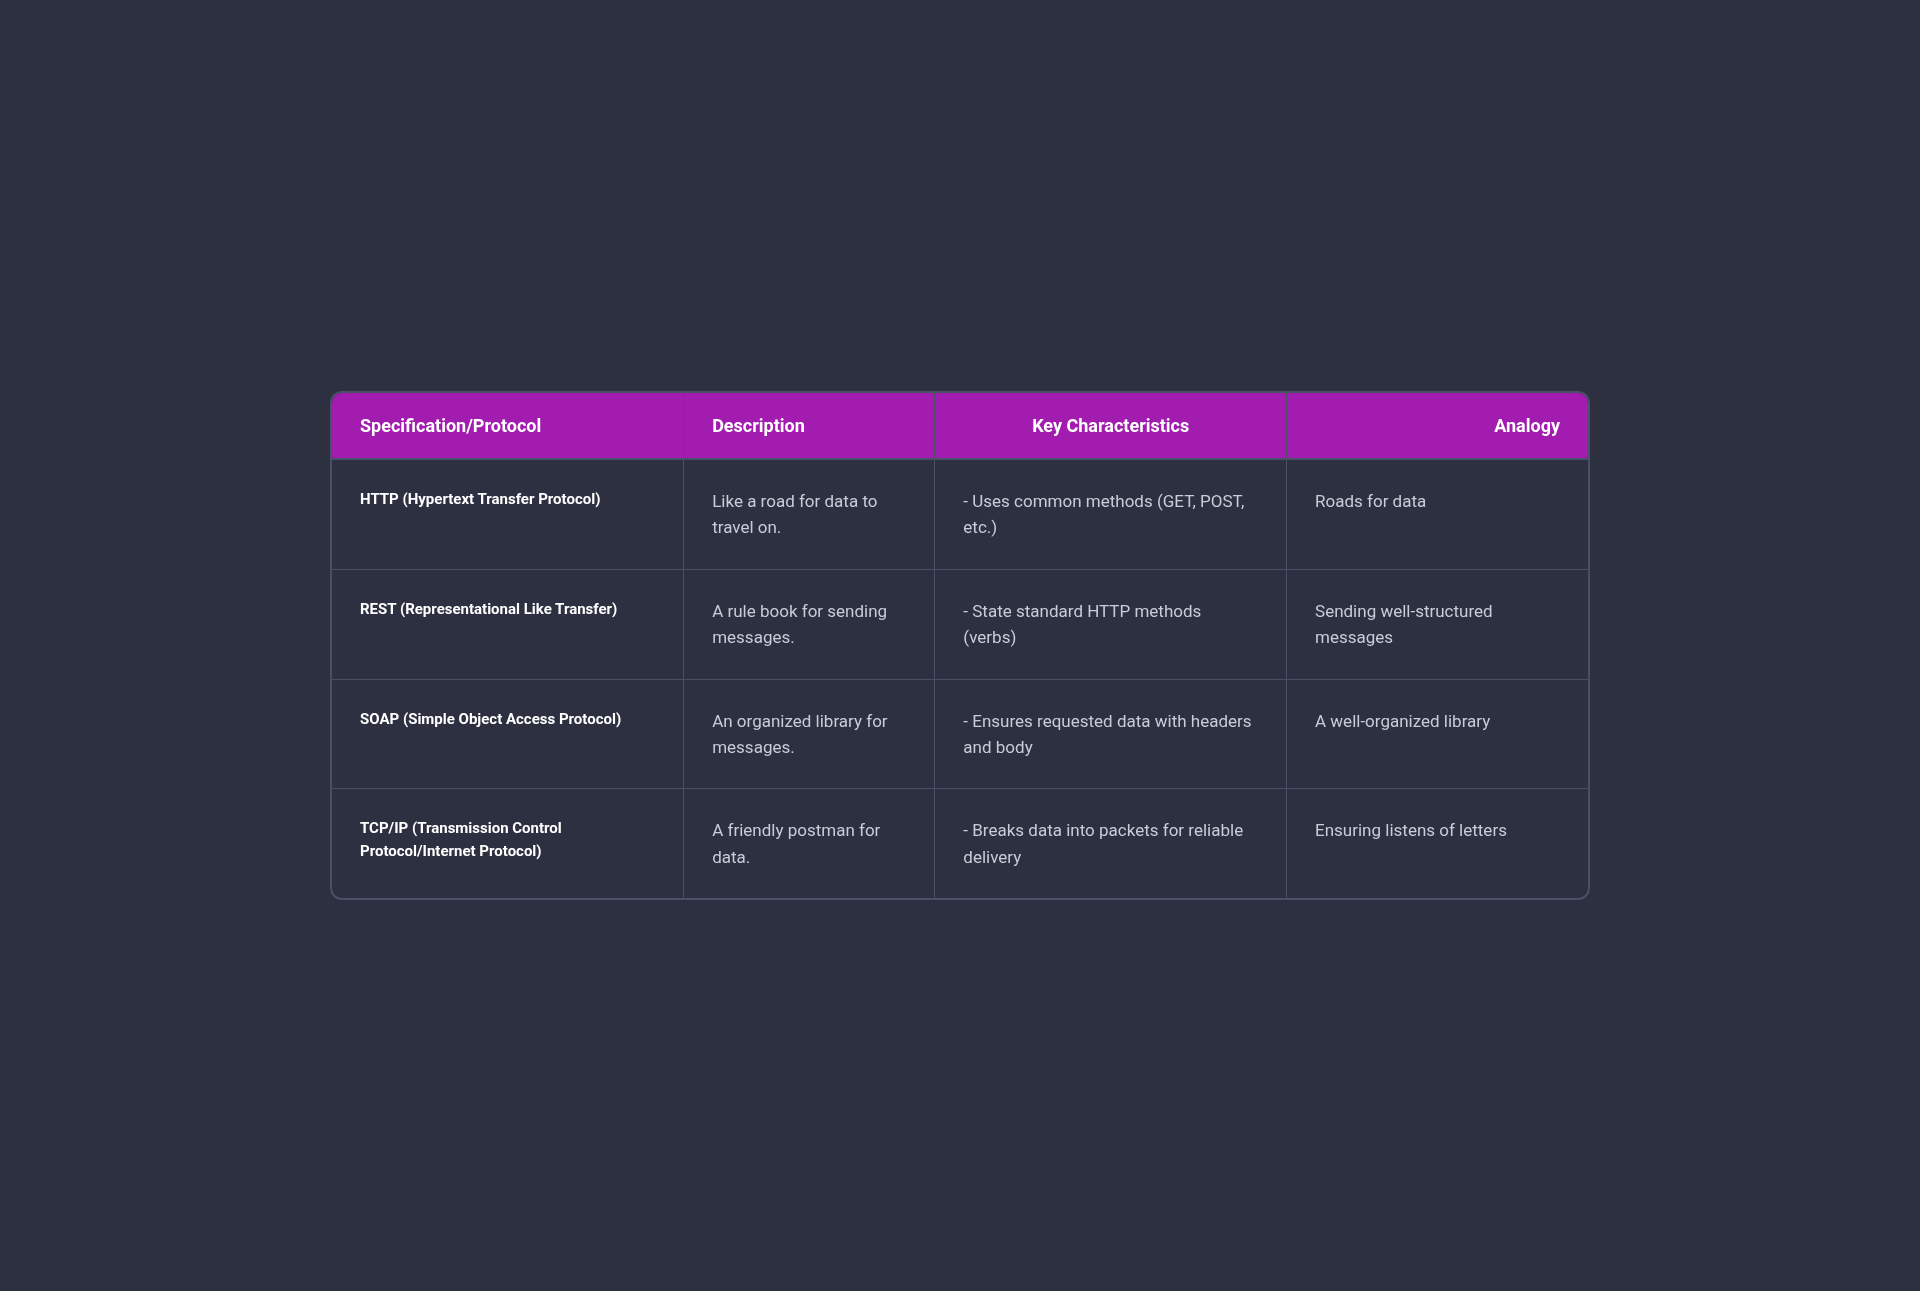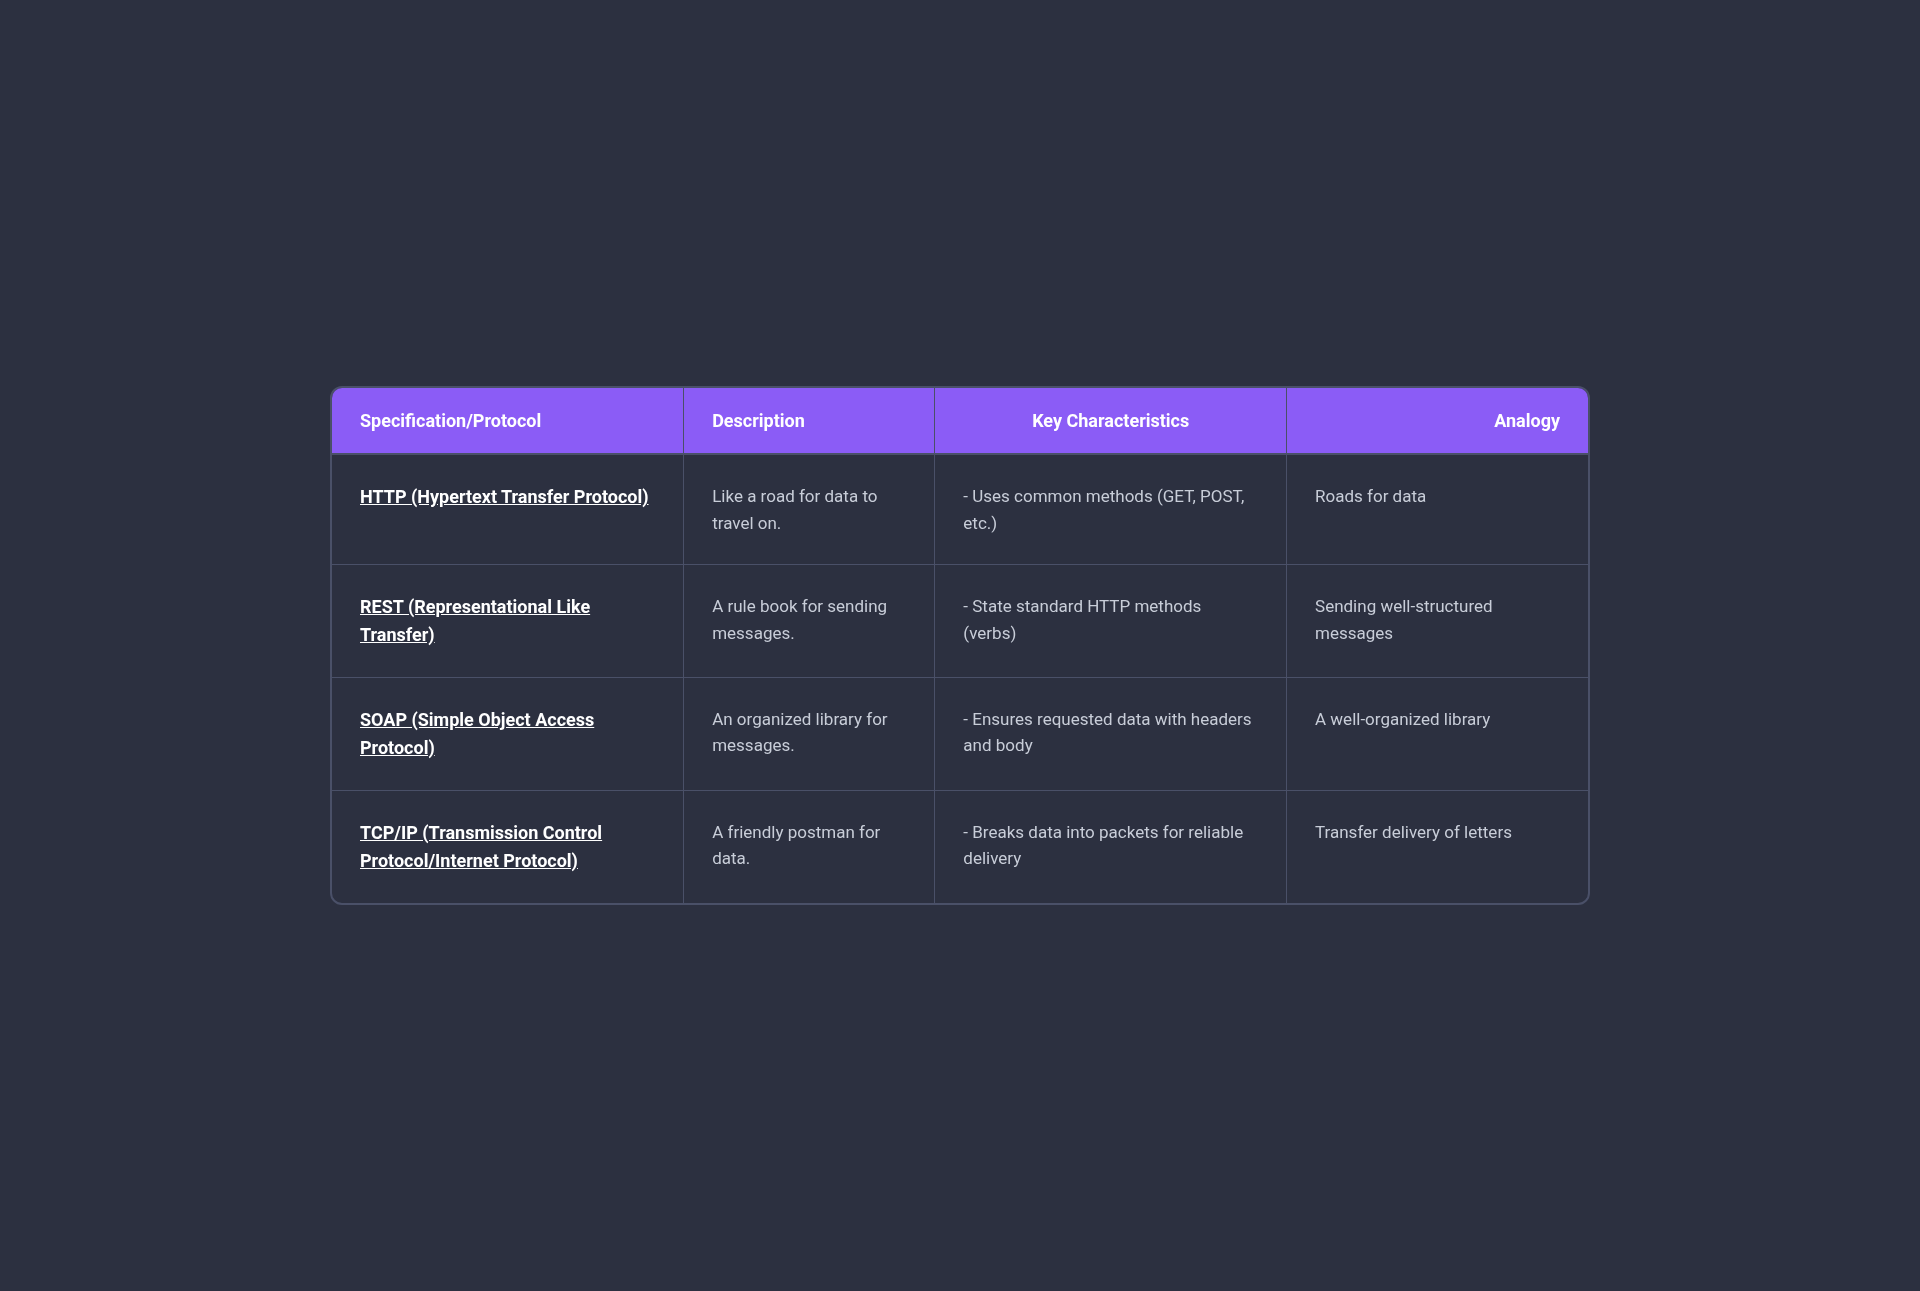--- a/index.html
+++ b/index.html
@@ -27,21 +27,21 @@
       max-width: 100%;
     }
 
     table {
       width: 100%;
       border-collapse: collapse;
       color: #d0d4e0;
     }
 
     thead tr {
-      background-color: #8b5cf6;
+      background-color: #a21caf;
       border-radius: 21px;
     }
 
     thead th {
       padding: 22px 28px;
       text-align: left;
       font-size: 18px;
       font-weight: 700;
       color: #ffffff;
       border-bottom: 2px solid #4a5068;
@@ -70,22 +70,21 @@
       border-right: 1px solid #4a5068;
     }
 
     tbody td:last-child {
       border-right: none;
     }
 
     tbody td:first-child {
       font-weight: 700;
       color: #ffffff;
-      font-size: 18px;
-      text-decoration: underline;
+      font-size: 15px;
     }
 
     .col-spec { width: 28%; }
     .col-desc { width: 20%; }
     .col-key  { width: 28%; text-align: center; }
     .col-anal { width: 24%; text-align: right; }
   </style>
 </head>
 <body>
 
@@ -115,17 +114,17 @@
         <tr>
           <td>SOAP (Simple Object Access Protocol)</td>
           <td>An organized library for messages.</td>
           <td>- Ensures requested data with headers and body</td>
           <td>A well-organized library</td>
         </tr>
         <tr>
           <td>TCP/IP (Transmission Control Protocol/Internet Protocol)</td>
           <td>A friendly postman for data.</td>
           <td>- Breaks data into packets for reliable delivery</td>
-          <td>Transfer delivery of letters</td>
+          <td>Ensuring listens of letters</td>
         </tr>
       </tbody>
   </table>
 </div>
 
 </body></html>

